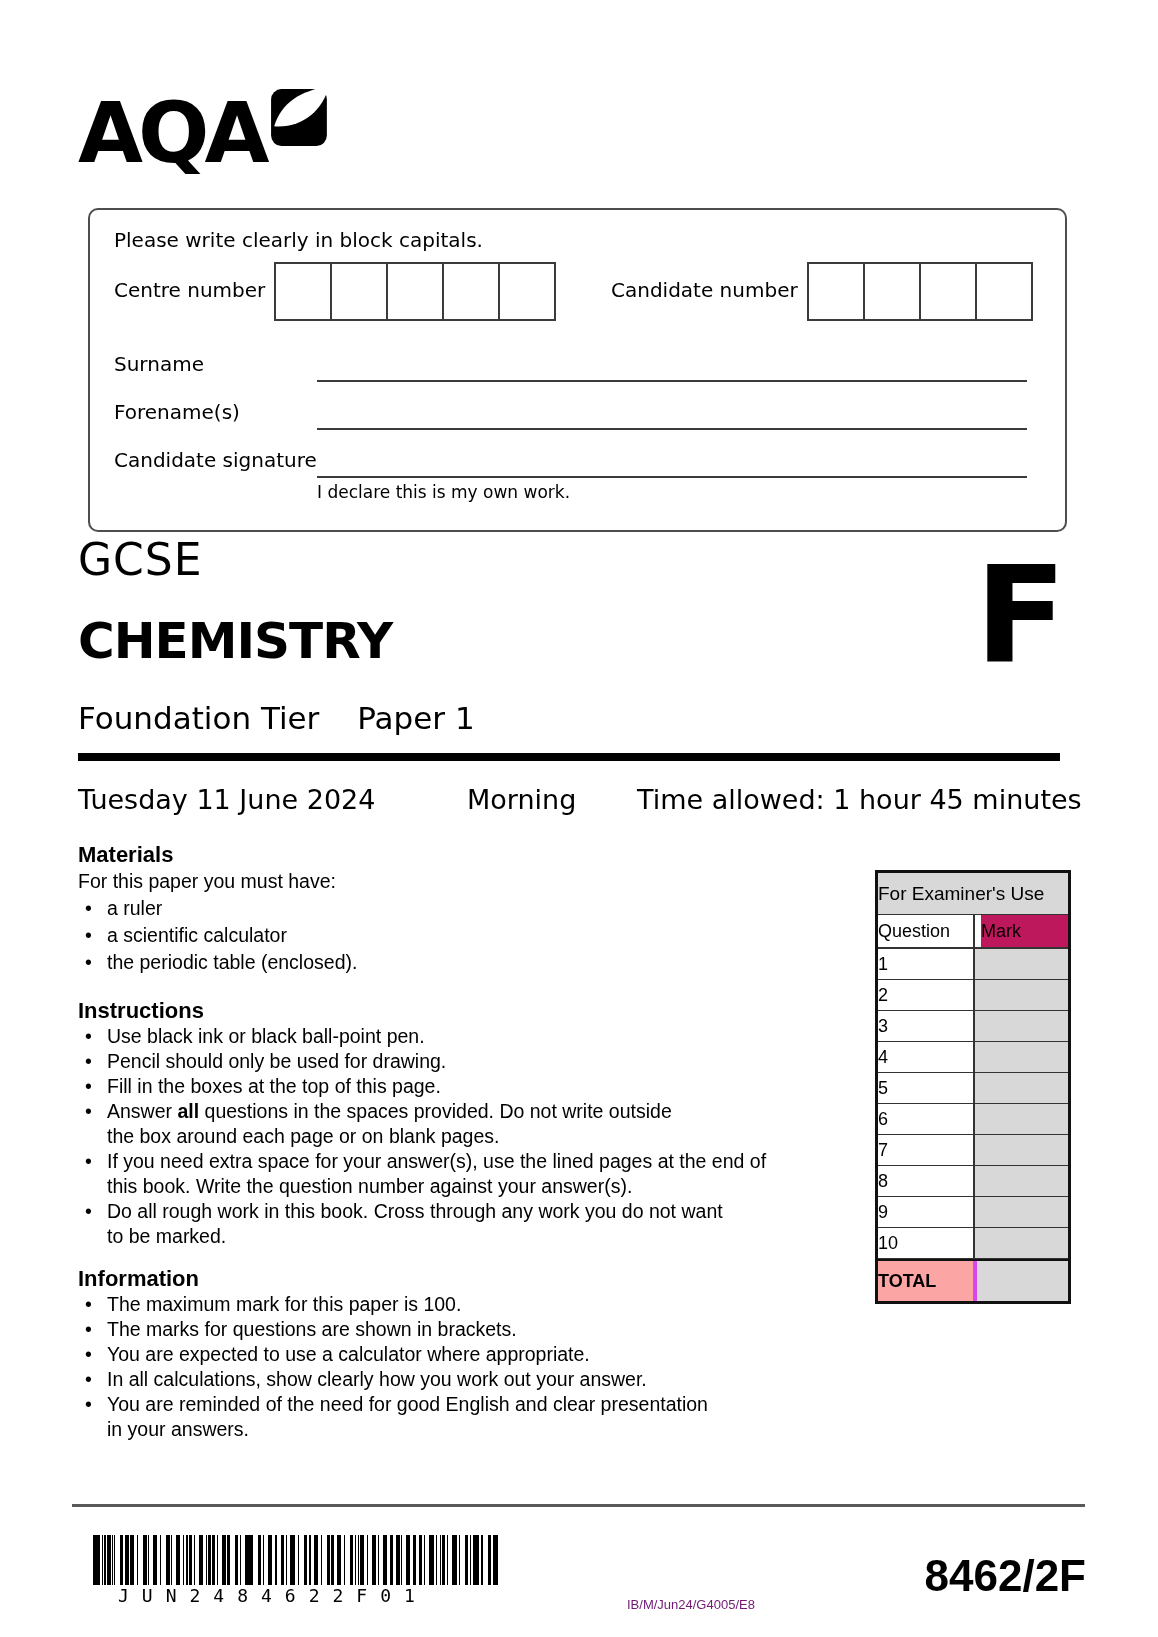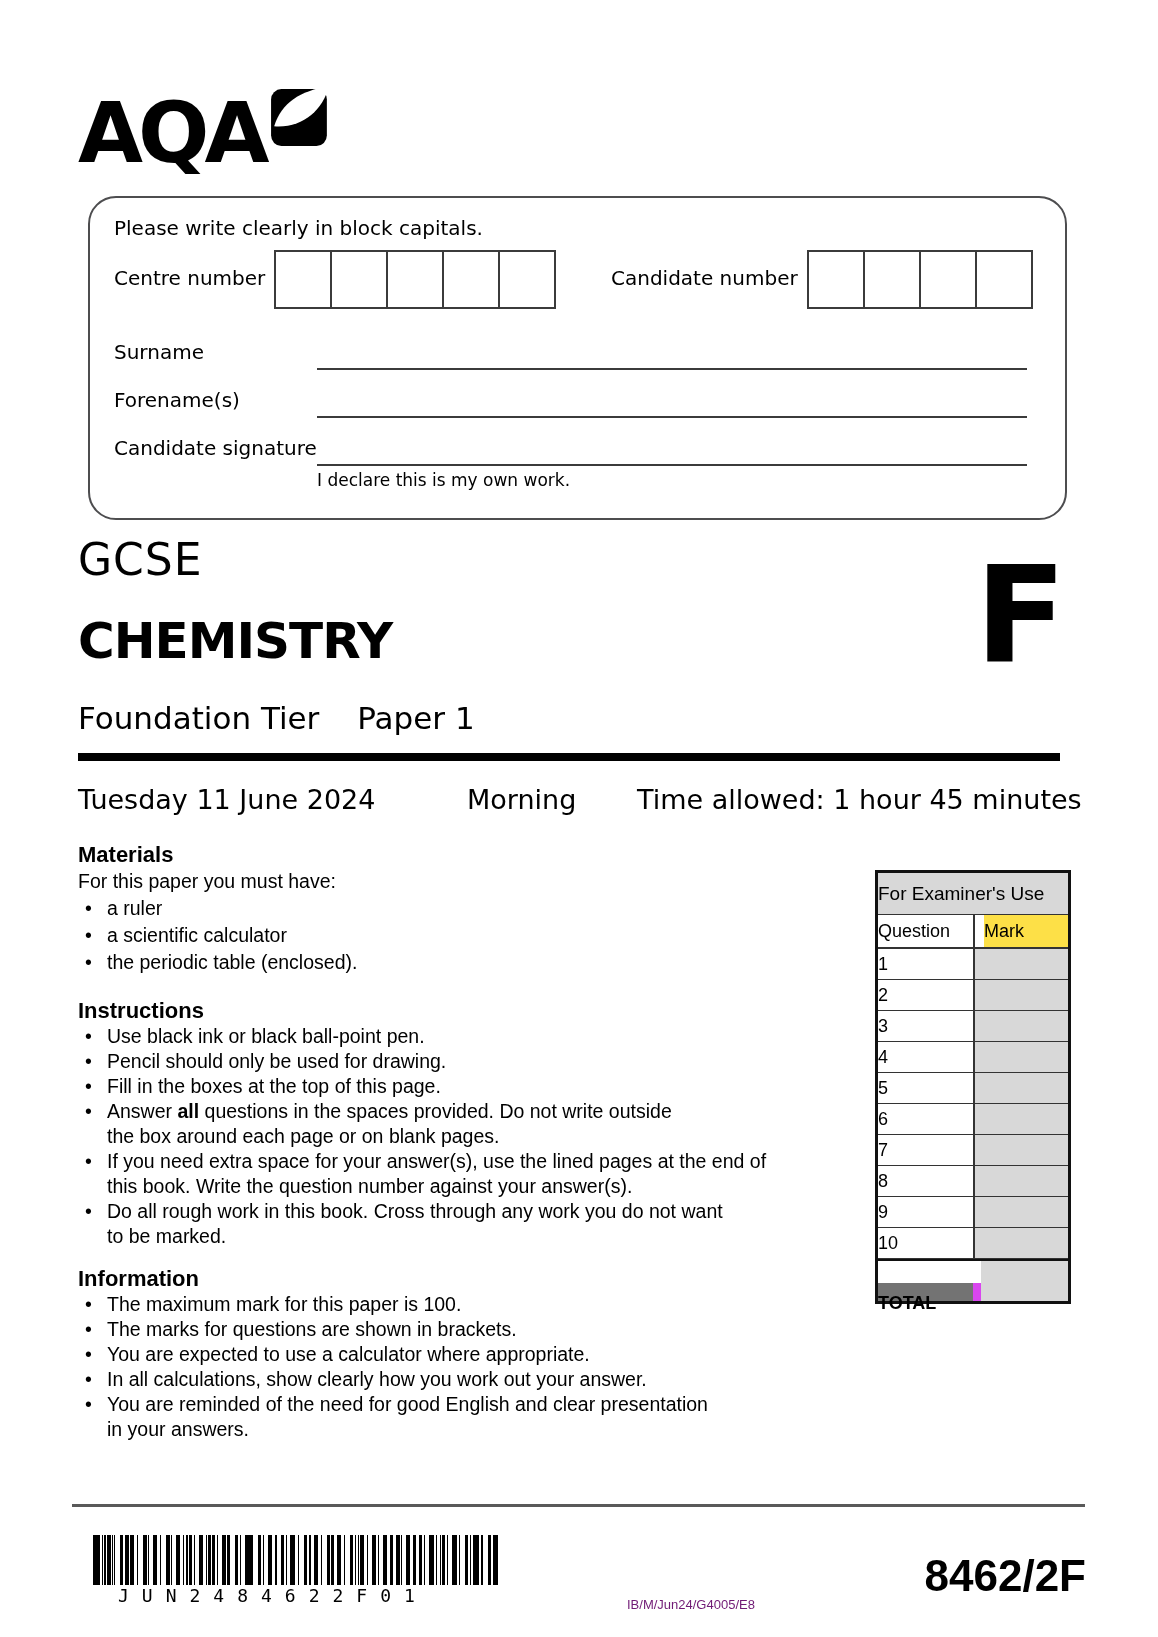--- a/index.html
+++ b/index.html
@@ -5,22 +5,22 @@
   html,body{margin:0;padding:0;background:#e8e8e8;}
   .page{position:relative;width:1158px;height:1637px;background:#fff;margin:0 auto;
         font-family:"Liberation Sans",sans-serif;color:#000;overflow:hidden;}
 
   
   .logo-text{position:absolute;left:78px;top:91px;font-family:"DejaVu Sans",sans-serif;
              font-weight:bold;font-size:84px;letter-spacing:-5px;line-height:1;}
   .logo-leaf{position:absolute;left:271px;top:86px;width:58px;height:62px;}
 
   
-  .cand-box{position:absolute;left:88px;top:196px;width:975px;height:320px;
-            border:2px solid #4d4d4f;border-radius:28px;}
+  .cand-box{position:absolute;left:88px;top:208px;width:975px;height:320px;
+            border:2px solid #4d4d4f;border-radius:10px;}
   .cand-box .lbl{position:absolute;font-family:"DejaVu Sans",sans-serif;font-size:20px;}
   .block-capitals{position:absolute;left:24px;top:18px;font-family:"DejaVu Sans",sans-serif;font-size:20px;}
   .cells{position:absolute;display:flex;}
   .cell{width:54px;height:55px;background:#fff;border:2px solid #3b3b3b;margin-left:-2px;}
   .cell:first-child{margin-left:0;}
   .write-line{position:absolute;height:0;border-bottom:2px solid #3b3b3b;width:710px;left:227px;}
   .declaration{position:absolute;left:227px;top:272px;font-family:"DejaVu Sans",sans-serif;font-size:17px;}
 
   
   .gcse{position:absolute;left:78px;top:538px;font-family:"DejaVu Sans",sans-serif;
@@ -49,28 +49,28 @@
   .mats li{line-height:27px;}
   .left-col li::before{content:"\2022";position:absolute;left:7px;}
   .sp1{height:21px;} .sp2{height:16px;}
   .bold{font-weight:bold;}
 
   
   .ex-table{position:absolute;left:875px;top:870px;width:190px;border:3px solid #111;
             text-align:left;font-size:18px;}
   .ex-title{height:41px;line-height:41px;background:#d8d8d8;border-bottom:1px solid #333;font-size:19px;}
   .ex-flex{display:flex;}
-  .ex-head{height:32px;line-height:32px;border-bottom:2px solid #333;gap:9px;}
+  .ex-head{height:32px;line-height:32px;border-bottom:2px solid #333;}
   .ex-head .q{width:95px;background:#fff;border-right:2px solid #333;}
-  .ex-head .m{flex:1;background:#fde047;}
+  .ex-head .m{flex:1;background:#be185d;margin-left:6px;}
   .ex-row{height:30px;line-height:30px;border-bottom:1px solid #333;}
   .ex-row .q{width:95px;background:#fff;border-right:2px solid #333;}
   .ex-row .m{flex:1;background:#d8d8d8;}
   .ex-total{height:40px;line-height:40px;border-top:2px solid #111;font-weight:bold;}
-  .ex-total .q{width:95px;background:#737373;border-right:8px solid #d946ef;margin-top:22px;}
+  .ex-total .q{width:95px;background:#fca5a5;border-right:4px solid #d946ef;}
   .ex-total .m{flex:1;background:#d8d8d8;}
 
   
   .bottom-rule{position:absolute;left:72px;top:1504px;width:1013px;height:3px;background:#595959;}
   .barcode{position:absolute;left:93px;top:1535px;width:397px;height:50px;
            border-left:4px solid #000;border-right:4px solid #000;
            background-image:
              repeating-linear-gradient(90deg,#000 0 3px,rgba(0,0,0,0) 3px 5px,#000 5px 6px,rgba(0,0,0,0) 6px 10px,#000 10px 14px,rgba(0,0,0,0) 14px 17px,#000 17px 18px,rgba(0,0,0,0) 18px 23px),
              repeating-linear-gradient(90deg,rgba(0,0,0,0) 0 7px,#000 7px 9px,rgba(0,0,0,0) 9px 15px,#000 15px 16px,rgba(0,0,0,0) 16px 29px,#000 29px 32px,rgba(0,0,0,0) 32px 41px);}
   .barcode-text{position:absolute;left:118px;top:1585px;font-family:"DejaVu Sans Mono",monospace;

